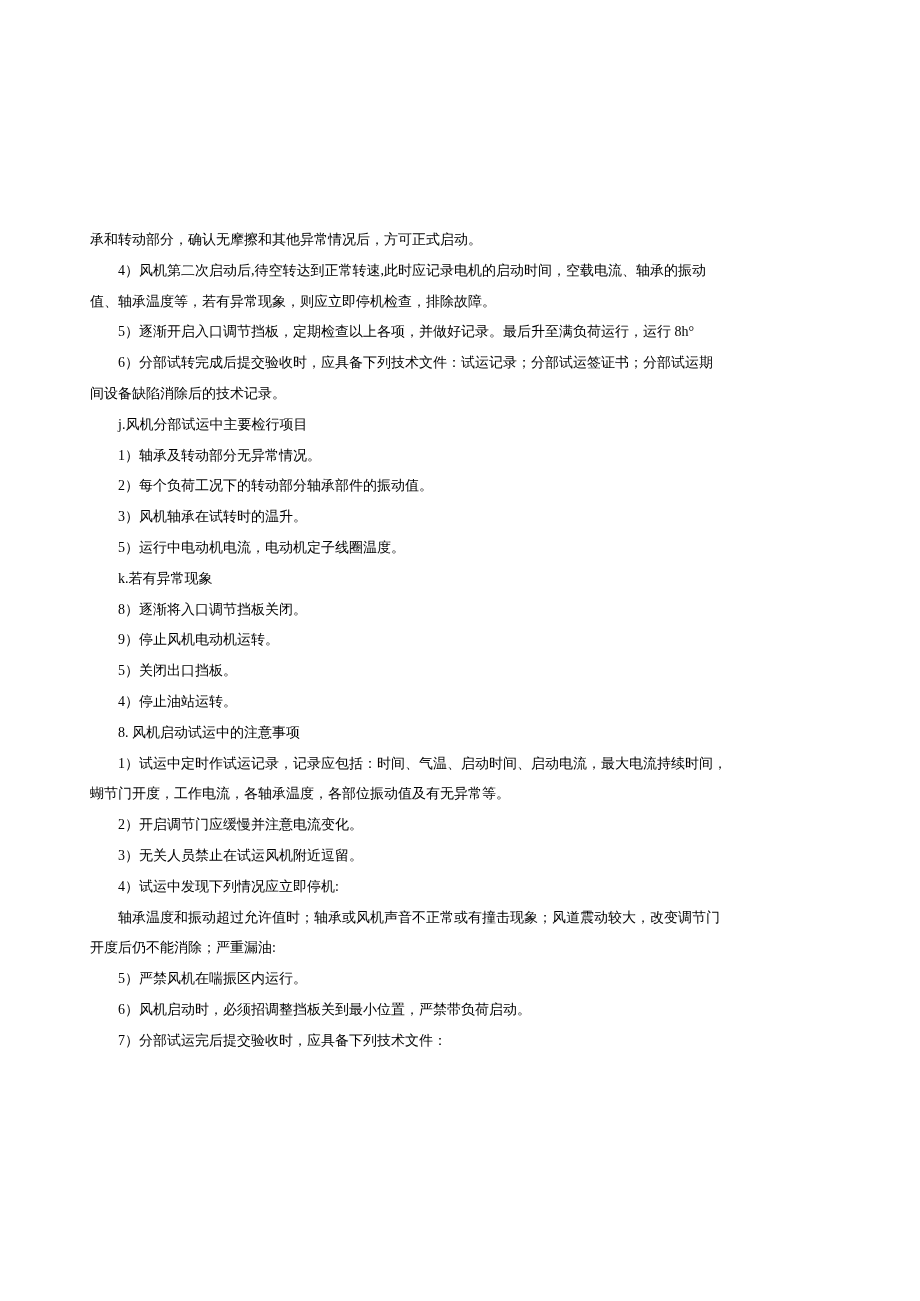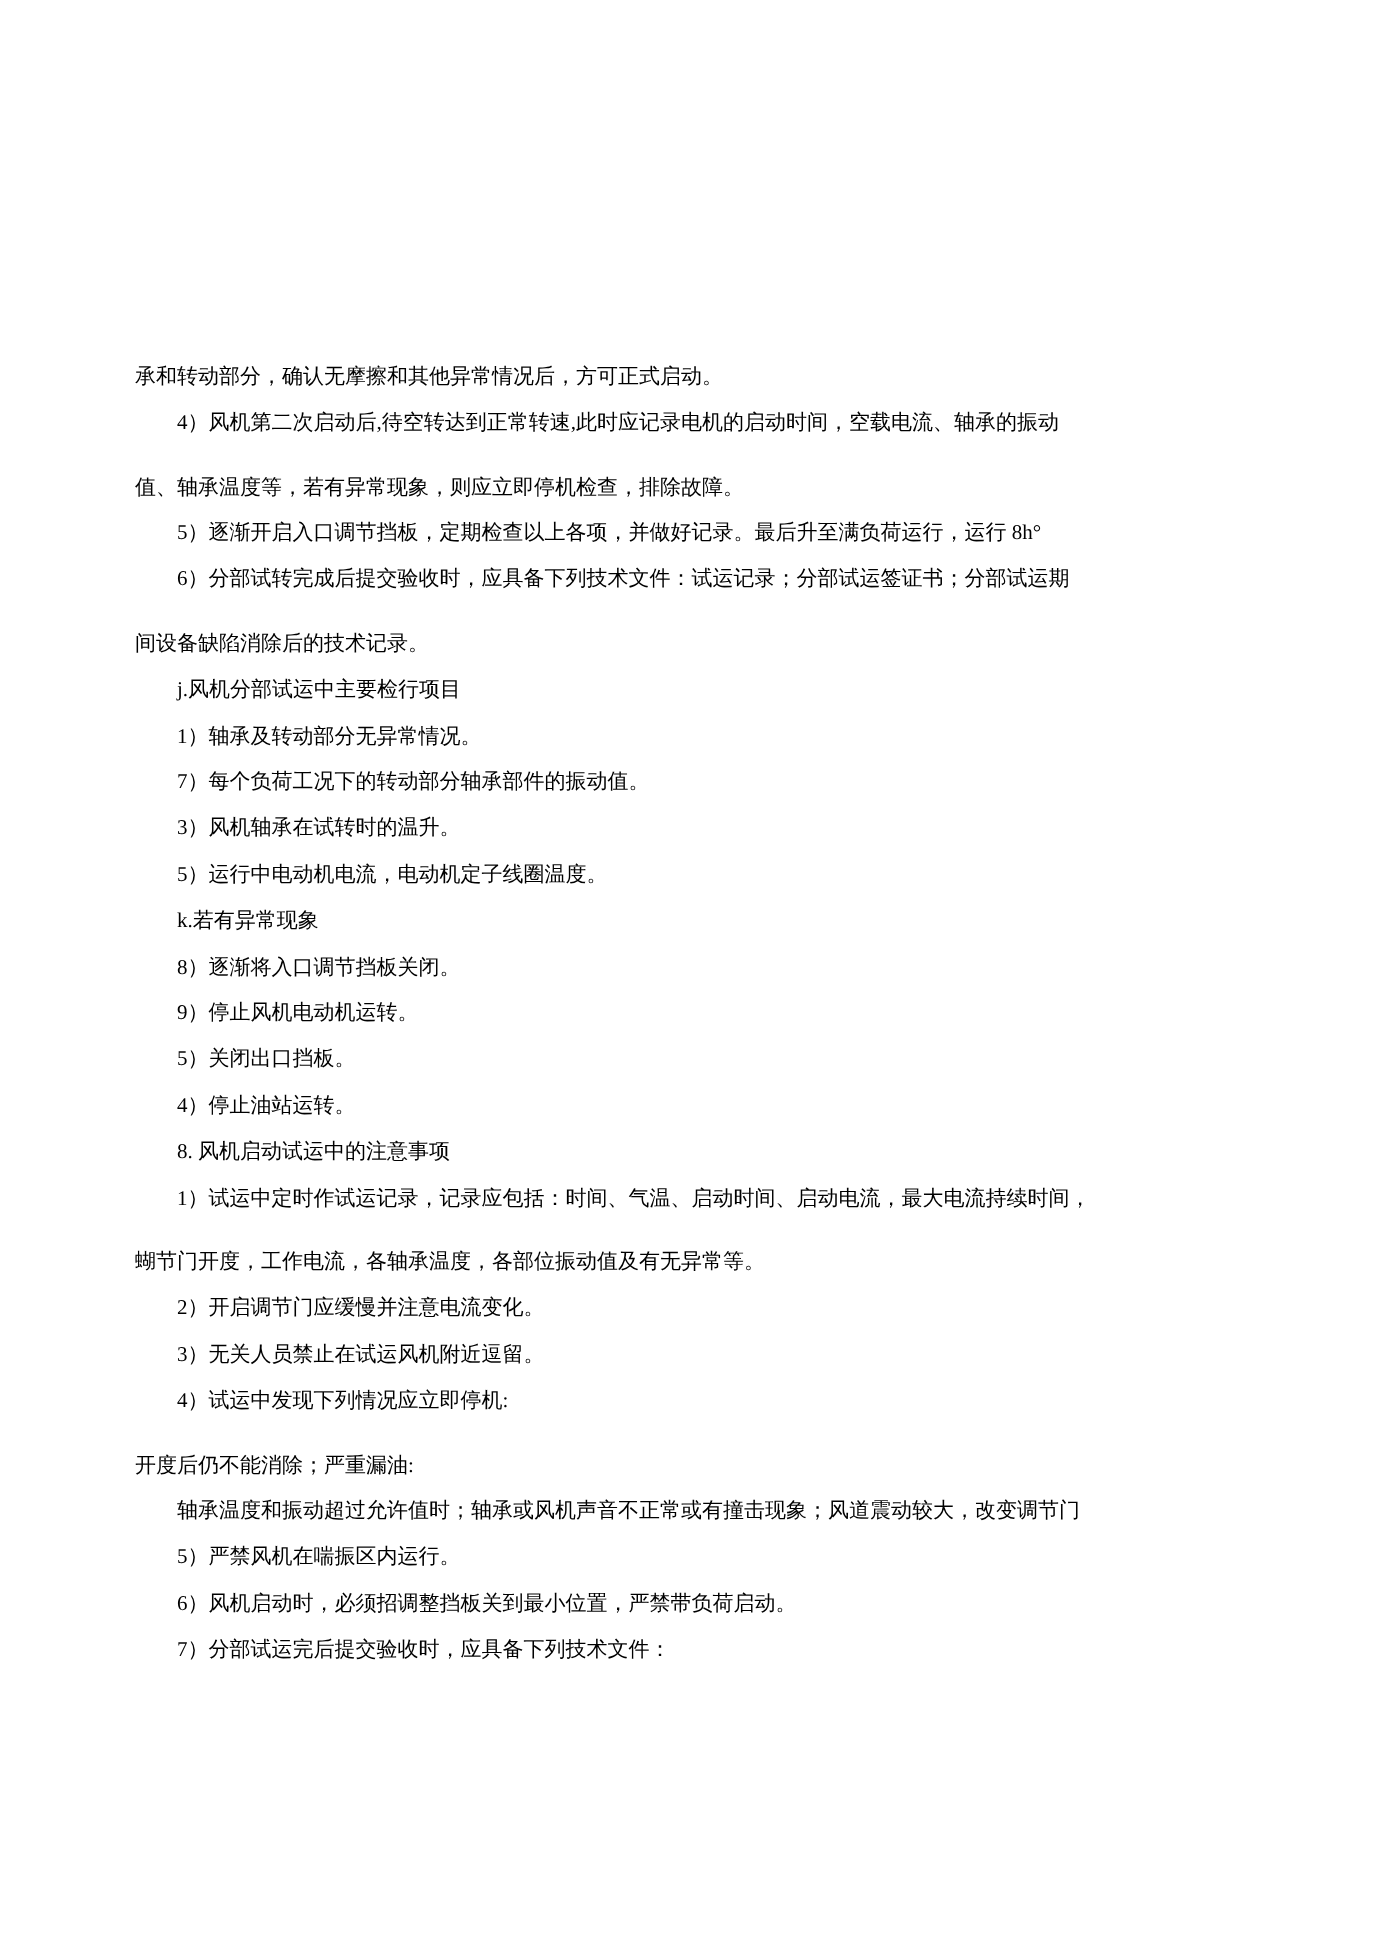--- a/index.html
+++ b/index.html
@@ -21,47 +21,46 @@
       text-align: justify;
     }
     .line {
       display: block;
     }
     .indent {
       text-indent: 2em;
     }
     .no-indent {
       text-indent: 0;
-      margin-top: 12px;
     }
   </style>
 </head>
 <body>
 
 <div class="content">
   <span class="line no-indent">承和转动部分，确认无摩擦和其他异常情况后，方可正式启动。</span>
   <span class="line indent">4）风机第二次启动后,待空转达到正常转速,此时应记录电机的启动时间，空载电流、轴承的振动</span>
   <span class="line no-indent">值、轴承温度等，若有异常现象，则应立即停机检查，排除故障。</span>
   <span class="line indent">5）逐渐开启入口调节挡板，定期检查以上各项，并做好记录。最后升至满负荷运行，运行 8h°</span>
   <span class="line indent">6）分部试转完成后提交验收时，应具备下列技术文件：试运记录；分部试运签证书；分部试运期</span>
   <span class="line no-indent">间设备缺陷消除后的技术记录。</span>
   <span class="line indent">j.风机分部试运中主要检行项目</span>
   <span class="line indent">1）轴承及转动部分无异常情况。</span>
-  <span class="line indent">7）每个负荷工况下的转动部分轴承部件的振动值。</span>
+  <span class="line indent">2）每个负荷工况下的转动部分轴承部件的振动值。</span>
   <span class="line indent">3）风机轴承在试转时的温升。</span>
   <span class="line indent">5）运行中电动机电流，电动机定子线圈温度。</span>
   <span class="line indent">k.若有异常现象</span>
   <span class="line indent">8）逐渐将入口调节挡板关闭。</span>
   <span class="line indent">9）停止风机电动机运转。</span>
   <span class="line indent">5）关闭出口挡板。</span>
   <span class="line indent">4）停止油站运转。</span>
   <span class="line indent">8. 风机启动试运中的注意事项</span>
   <span class="line indent">1）试运中定时作试运记录，记录应包括：时间、气温、启动时间、启动电流，最大电流持续时间，</span>
   <span class="line no-indent">蝴节门开度，工作电流，各轴承温度，各部位振动值及有无异常等。</span>
   <span class="line indent">2）开启调节门应缓慢并注意电流变化。</span>
   <span class="line indent">3）无关人员禁止在试运风机附近逗留。</span>
   <span class="line indent">4）试运中发现下列情况应立即停机:</span>
+  <span class="line indent">轴承温度和振动超过允许值时；轴承或风机声音不正常或有撞击现象；风道震动较大，改变调节门</span>
   <span class="line no-indent">开度后仍不能消除；严重漏油:</span>
-  <span class="line indent">轴承温度和振动超过允许值时；轴承或风机声音不正常或有撞击现象；风道震动较大，改变调节门</span>
   <span class="line indent">5）严禁风机在喘振区内运行。</span>
   <span class="line indent">6）风机启动时，必须招调整挡板关到最小位置，严禁带负荷启动。</span>
   <span class="line indent">7）分部试运完后提交验收时，应具备下列技术文件：</span>
 </div>
 
 </body></html>

